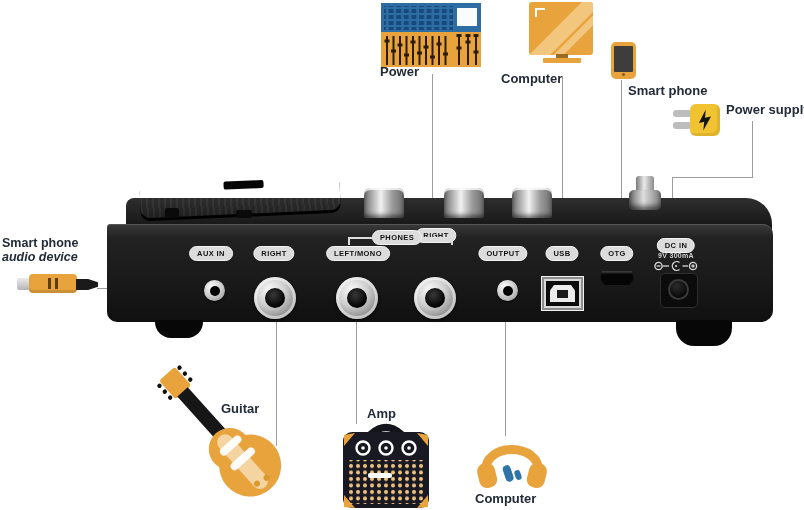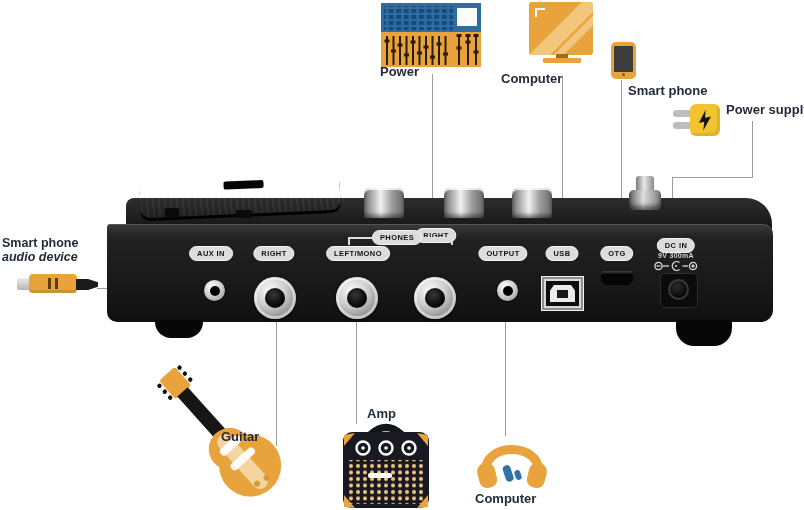--- a/index.html
+++ b/index.html
@@ -248,21 +248,21 @@
         <circle cx="69" cy="72" r="21" fill="#e8a33d"></circle>
         <circle cx="73" cy="98" r="31" fill="#e8a33d"></circle>
         <rect x="62" y="56" width="16" height="68" rx="8" fill="#f4d4a0"></rect>
         <rect x="59" y="66" width="26" height="8" rx="4" fill="#ffffff" opacity="0.95"></rect>
         <rect x="57" y="84" width="30" height="8" rx="4" fill="#ffffff" opacity="0.95"></rect>
         <circle cx="66" cy="116" r="3" fill="#d99a2f"></circle>
           <circle cx="77" cy="118" r="3" fill="#d99a2f"></circle>
       </g>
     </svg>
   </div>
-  <div class="abs lbl" style="left:221px;top:401px;margin-top:28px;">Guitar</div>
+  <div class="abs lbl" style="left:221px;top:401px;">Guitar</div>
 
   <div class="abs lbl" style="left:367px;top:406px;">Amp</div>
   <div class="abs" style="left:341px;top:424px;">
     <svg width="90" height="84" viewBox="0 0 90 84">
       <defs>
         <pattern id="grille" width="7" height="6.5" patternUnits="userSpaceOnUse">
           <circle cx="3" cy="3" r="2" fill="#eec27e"></circle>
         </pattern>
       </defs>
       <path d="M30 10 Q45 -3 60 10" stroke="#14141c" stroke-width="7" fill="none" stroke-linecap="round"></path>

